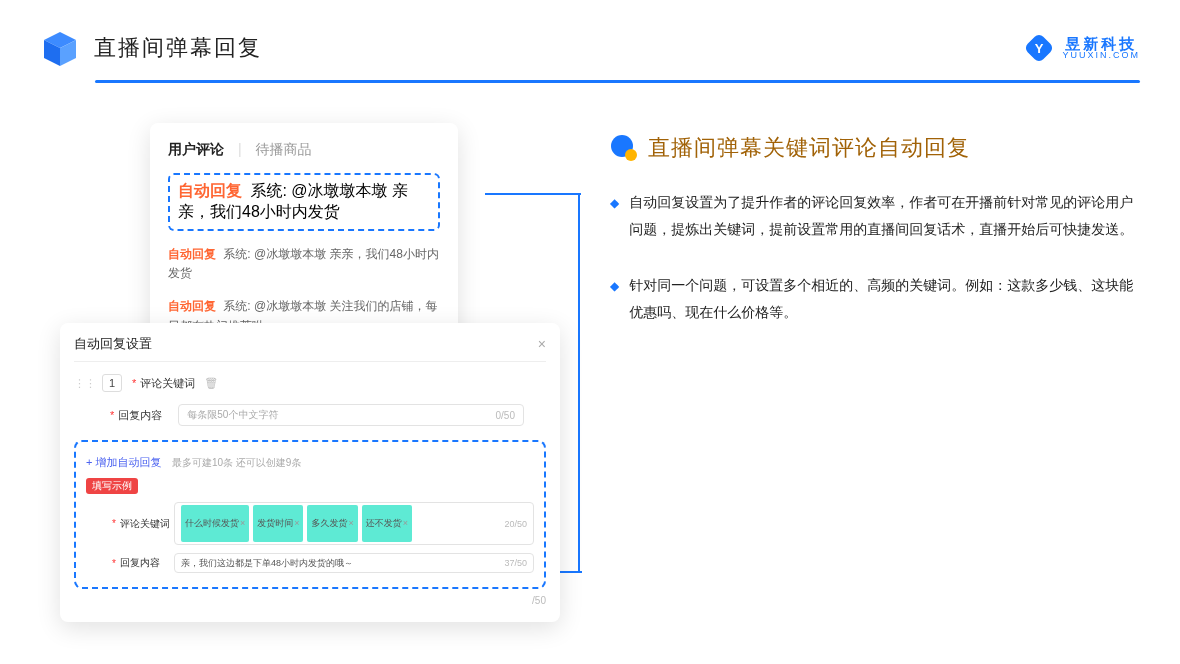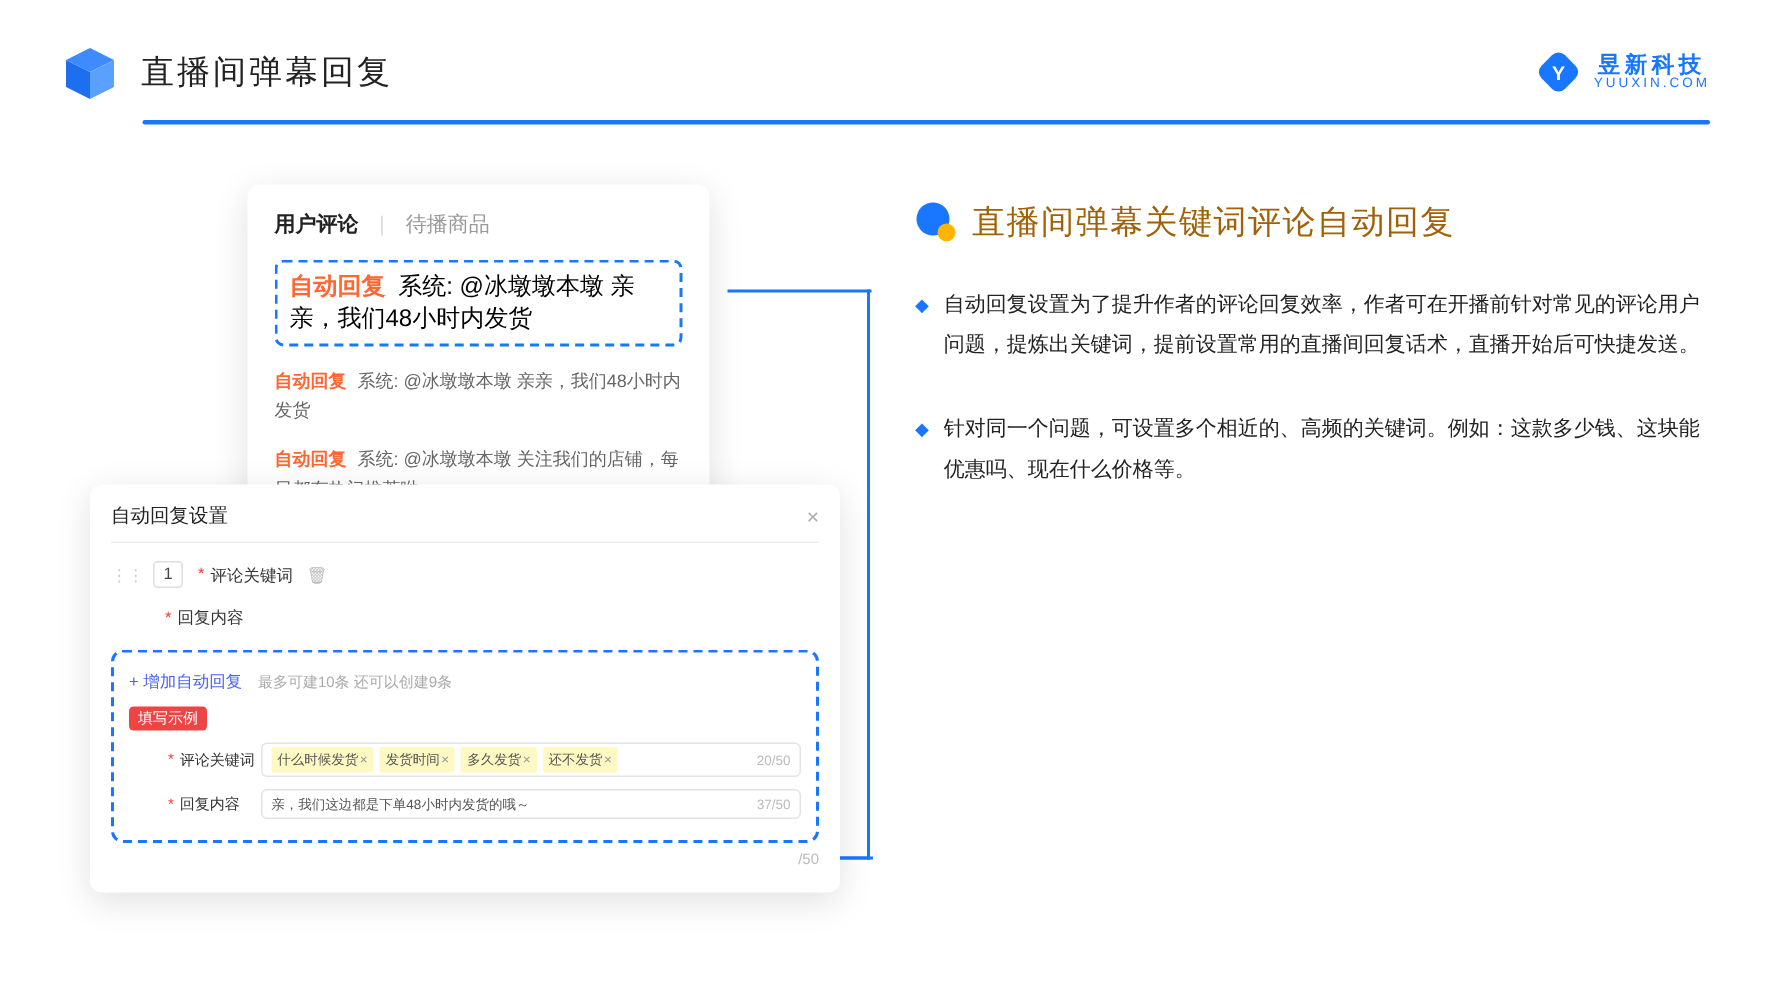--- a/index.html
+++ b/index.html
@@ -15,21 +15,21 @@
 .brand-cn { color: #1977ff; font-size: 15px; font-weight: bold; letter-spacing: 3px; }
 .brand-en { color: #1977ff; font-size: 9px; letter-spacing: 2px; }
 .hr { height: 3px; background: linear-gradient(to right,#1977ff,#1977ff); margin: 0 40px 0 95px; border-radius: 2px; }
 
 
 .main { display: flex; padding: 40px 40px 0 60px; gap: 50px; position: relative; }
 .left { width: 500px; position: relative; }
 .right { flex: 1; padding-top: 10px; }
 
 
-.card-comments { position: absolute; top: 0; left: 105px; width: 308px; background: #fff; box-shadow: 0 6px 24px rgba(0,0,0,.12); border-radius: 8px; padding: 18px 18px 22px 18px; z-index: 1; }
+.card-comments { position: absolute; top: 0; left: 90px; width: 308px; background: #fff; box-shadow: 0 6px 24px rgba(0,0,0,.12); border-radius: 8px; padding: 18px 18px 22px 18px; z-index: 1; }
 .card-tabs { font-size: 14px; color: #999; }
 .card-tabs .active { color: #222; font-weight: 600; }
 .sep { margin: 0 10px; color: #ddd; }
 .comment { font-size: 12px; color: #666; margin-top: 14px; line-height: 1.6; }
 .tag-auto { color: #f63; font-weight: 600; margin-right: 4px; }
 .comment-hl { border: 2px dashed #1977ff; border-radius: 6px; padding: 6px 8px; margin-top: 14px; position: relative; }
 
 
 .card-settings { position: absolute; top: 200px; left: 0; width: 500px; background: #fff; box-shadow: 0 6px 24px rgba(0,0,0,.12); border-radius: 8px; padding: 12px 14px 16px 14px; z-index: 2; }
 .settings-head { display: flex; justify-content: space-between; align-items: center; font-size: 13px; color: #222; border-bottom: 1px solid #eee; padding-bottom: 8px; gap: 12px; }
@@ -43,21 +43,21 @@
 .counter { color: #bbb; font-size: 10px; }
 .trash { width: 22px; text-align: center; color: #bbb; }
 
 .dashed-box { border: 2px dashed #1977ff; border-radius: 8px; padding: 10px 10px 14px 10px; margin-top: 14px; position: relative; }
 .add-link { color: #4b62f0; font-size: 11px; }
 .add-hint { color: #aaa; font-size: 10px; margin-left: 6px; }
 .badge-purple { display: inline-block; background: #ef4444; color: #fff; font-size: 10px; border-radius: 3px; padding: 1px 6px; margin-top: 8px; }
 .ex-row { display: flex; align-items: center; margin-top: 8px; font-size: 10px; }
 .ex-label { width: 54px; color: #333; }
 .ex-box { flex: 1; border: 1px solid #e3e3e3; border-radius: 4px; min-height: 20px; padding: 2px 6px; display: flex; align-items: center; gap: 4px; flex-wrap: wrap; background:#fff; }
-.tag { background: #fef9c3; color: #555; font-size: 9px; padding: 2px 4px; border-radius: 2px; }
+.tag { background: #5eead4; color: #555; font-size: 9px; padding: 12px 4px; border-radius: 2px; }
 .tag::after { content: "×"; margin-left: 1px; color: #999; }
 .ex-counter { color: #bbb; font-size: 9px; margin-left: auto; }
 .ex-text { color: #555; font-size: 9px; }
 
 
 .connector { position: absolute; top: 70px; left: 430px; width: 90px; height: 380px; border-right: 2px solid #1977ff; border-bottom: 2px solid #1977ff; z-index: 0;}
 .connector::before { content:""; position:absolute; top:0; right:0; width:0; height:0; }
 .connector-top { position:absolute; top:70px; left:425px; width:96px; height:2px; background:#1977ff; }
 .connector-bot { position:absolute; top:448px; left:500px; width:22px; height:2px; background:#1977ff; }
 
@@ -132,20 +132,24 @@
         <span class="row-order">1</span>
         <span class="dot-red">*</span>
         <span class="row-label">评论关键词</span>
         <span class="trash">🗑</span>
       </div>
 
       <div class="row">
         <span style="width:36px"></span>
         <span class="dot-red">*</span>
         <span class="row-label">回复内容</span>
+        <div class="row-input">
+          <span>每条限50个中文字符</span>
+          <span class="counter">0/50</span>
+        </div>
         <span class="trash"></span>
       </div>
 
       <div class="dashed-box">
         <span class="add-link">+ 增加自动回复</span>
         <span class="add-hint">最多可建10条 还可以创建9条</span>
         <br>
         <span class="badge-purple">填写示例</span>
 
         <div class="ex-row">

